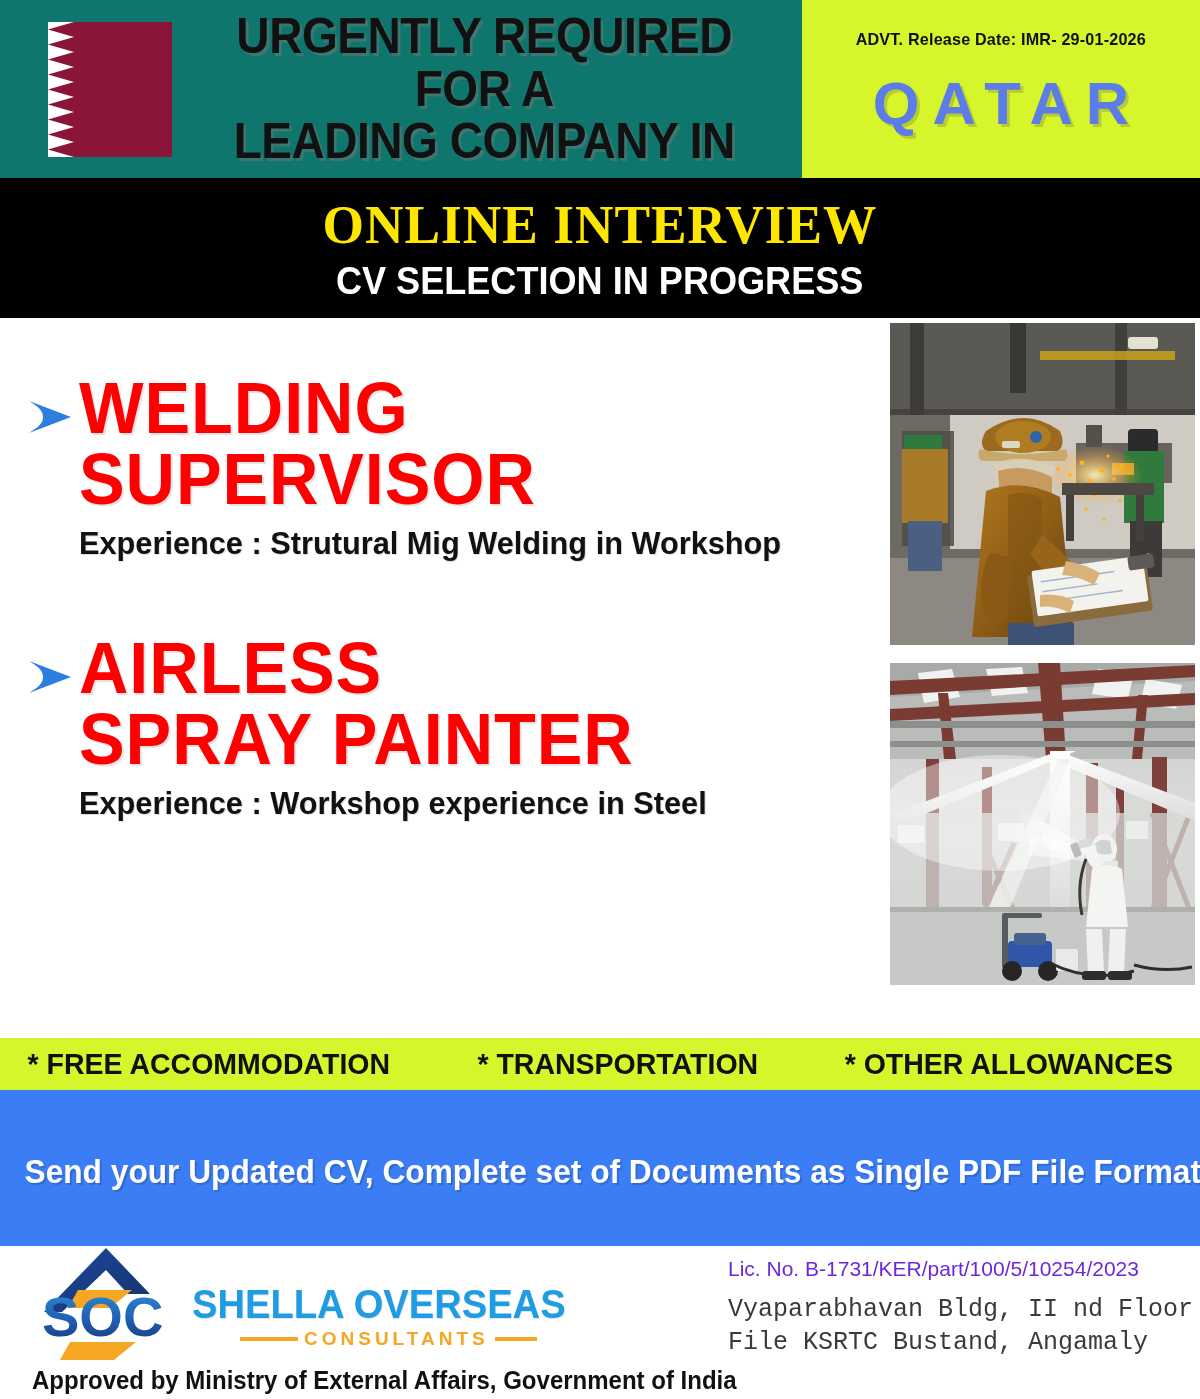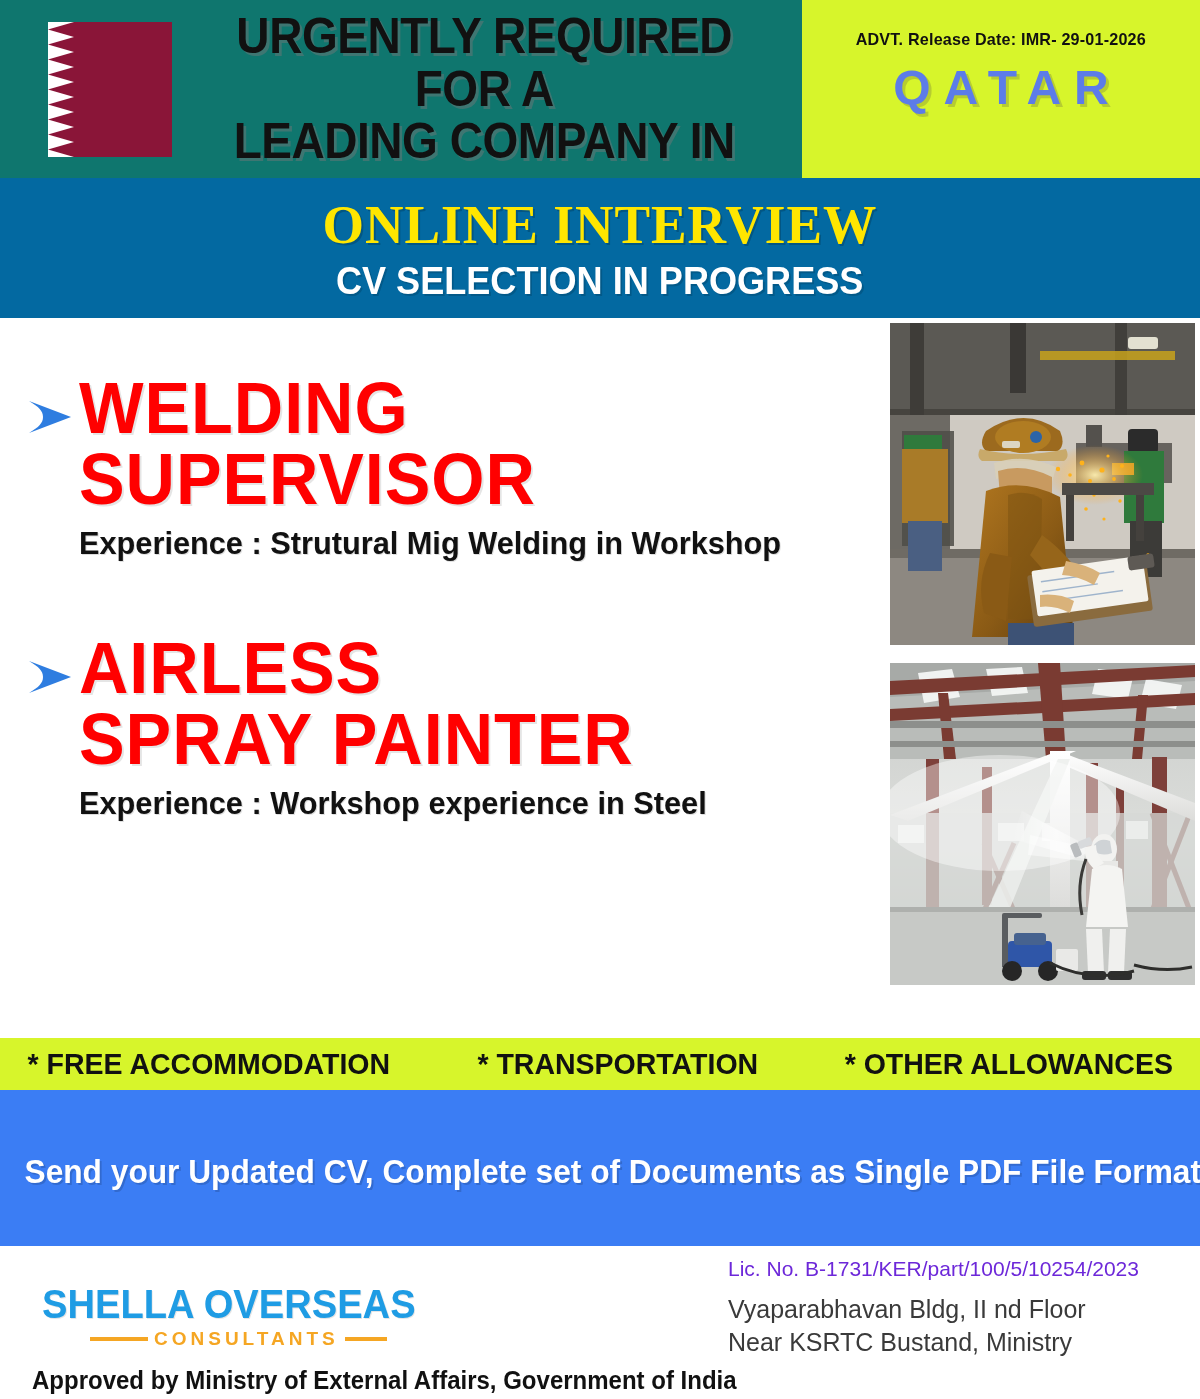--- a/index.html
+++ b/index.html
@@ -75,34 +75,34 @@
     font-family: "Liberation Sans Narrow", "Liberation Sans", sans-serif;
     font-weight: bold;
     font-size: 17px;
     color: #111111;
     letter-spacing: 0.2px;
     transform: scaleX(0.95);
   }
   .qatar-word {
     font-family: "Liberation Sans Narrow", "Liberation Sans", sans-serif;
     font-weight: bold;
-    font-size: 48px;
+    font-size: 60px;
     color: #5C7CE8;
     letter-spacing: 13px;
     line-height: 1;
-    margin-top: 14px;
+    margin-top: 24px;
     text-shadow: 3px 3px 0 rgba(120,130,60,0.35);
     padding-left: 13px;
   }
 
   
   .interview-banner {
     width: 1200px;
     height: 140px;
-    background: #0369a1;
+    background: #000000;
     display: flex;
     flex-direction: column;
     align-items: center;
     justify-content: center;
     box-sizing: border-box;
   }
   .interview-title {
     font-family: "Liberation Serif", "DejaVu Serif", serif;
     font-weight: bold;
     font-size: 55px;
@@ -340,21 +340,21 @@
     box-sizing: border-box;
   }
   .lic-no {
     font-family: "Liberation Sans", sans-serif;
     font-size: 21px;
     color: #6d28d9;
     line-height: 1.2;
     margin-bottom: 12px;
   }
   .addr-line {
-    font-family: Liberation Sans, sans-serif;
+    font-family: Liberation Mono, monospace;
     font-size: 25px;
     color: #3a3a3a;
     line-height: 1.32;
     font-weight: 500;
   }
 </style>
 </head>
 <body>
 
 <div class="header">
@@ -640,29 +640,48 @@
         <circle cx="25" cy="37" r="2" fill="#E00000"></circle>
       </svg>
     </div>
     <div class="phone-number">88485 44303</div>
   </div>
 </div>
 
 <div class="footer">
   <div class="footer-left">
     <div class="logo-row">
+      <div class="logo-mark">
+        <svg width="150" height="118" viewBox="0 0 150 118">
+          <defs>
+            <linearGradient id="chevTop" x1="0" y1="0" x2="1" y2="1">
+              <stop offset="0%" stop-color="#1C4B9B"></stop>
+              <stop offset="100%" stop-color="#17306E"></stop>
+            </linearGradient>
+            <linearGradient id="socGrad" x1="0" y1="0" x2="0" y2="1">
+              <stop offset="0%" stop-color="#2E8FD6"></stop>
+              <stop offset="55%" stop-color="#1F5FB5"></stop>
+              <stop offset="100%" stop-color="#18356F"></stop>
+            </linearGradient>
+          </defs>
+          <polygon points="66,2 110,48 88,48 66,24 22,66 4,66" fill="url(#chevTop)"></polygon>
+          <polygon points="38,44 92,44 70,62 28,62" fill="#F5A623"></polygon>
+          <polygon points="30,96 96,96 74,114 20,114" fill="#F5A623"></polygon>
+          <text x="2" y="90" font-family="Liberation Sans Narrow, Liberation Sans, sans-serif" font-size="56" font-weight="bold" fill="url(#socGrad)">SOC</text>
+        </svg>
+      </div>
       <div class="logo-words">
         <div class="logo-name">SHELLA OVERSEAS</div>
         <div class="logo-sub-row">
           <div class="logo-rule rule-left"></div>
           <div class="logo-sub">CONSULTANTS</div>
           <div class="logo-rule rule-right"></div>
         </div>
       </div>
     </div>
     <div class="approved">Approved by Ministry of External Affairs, Government of India</div>
   </div>
   <div class="footer-right">
     <div class="lic-no">Lic. No. B-1731/KER/part/100/5/10254/2023</div>
     <div class="addr-line">Vyaparabhavan Bldg, II nd Floor</div>
-    <div class="addr-line">Near KSRTC Bustand, Ministry</div>
+    <div class="addr-line">File KSRTC Bustand, Angamaly</div>
   </div>
 </div>
 
 </body></html>

